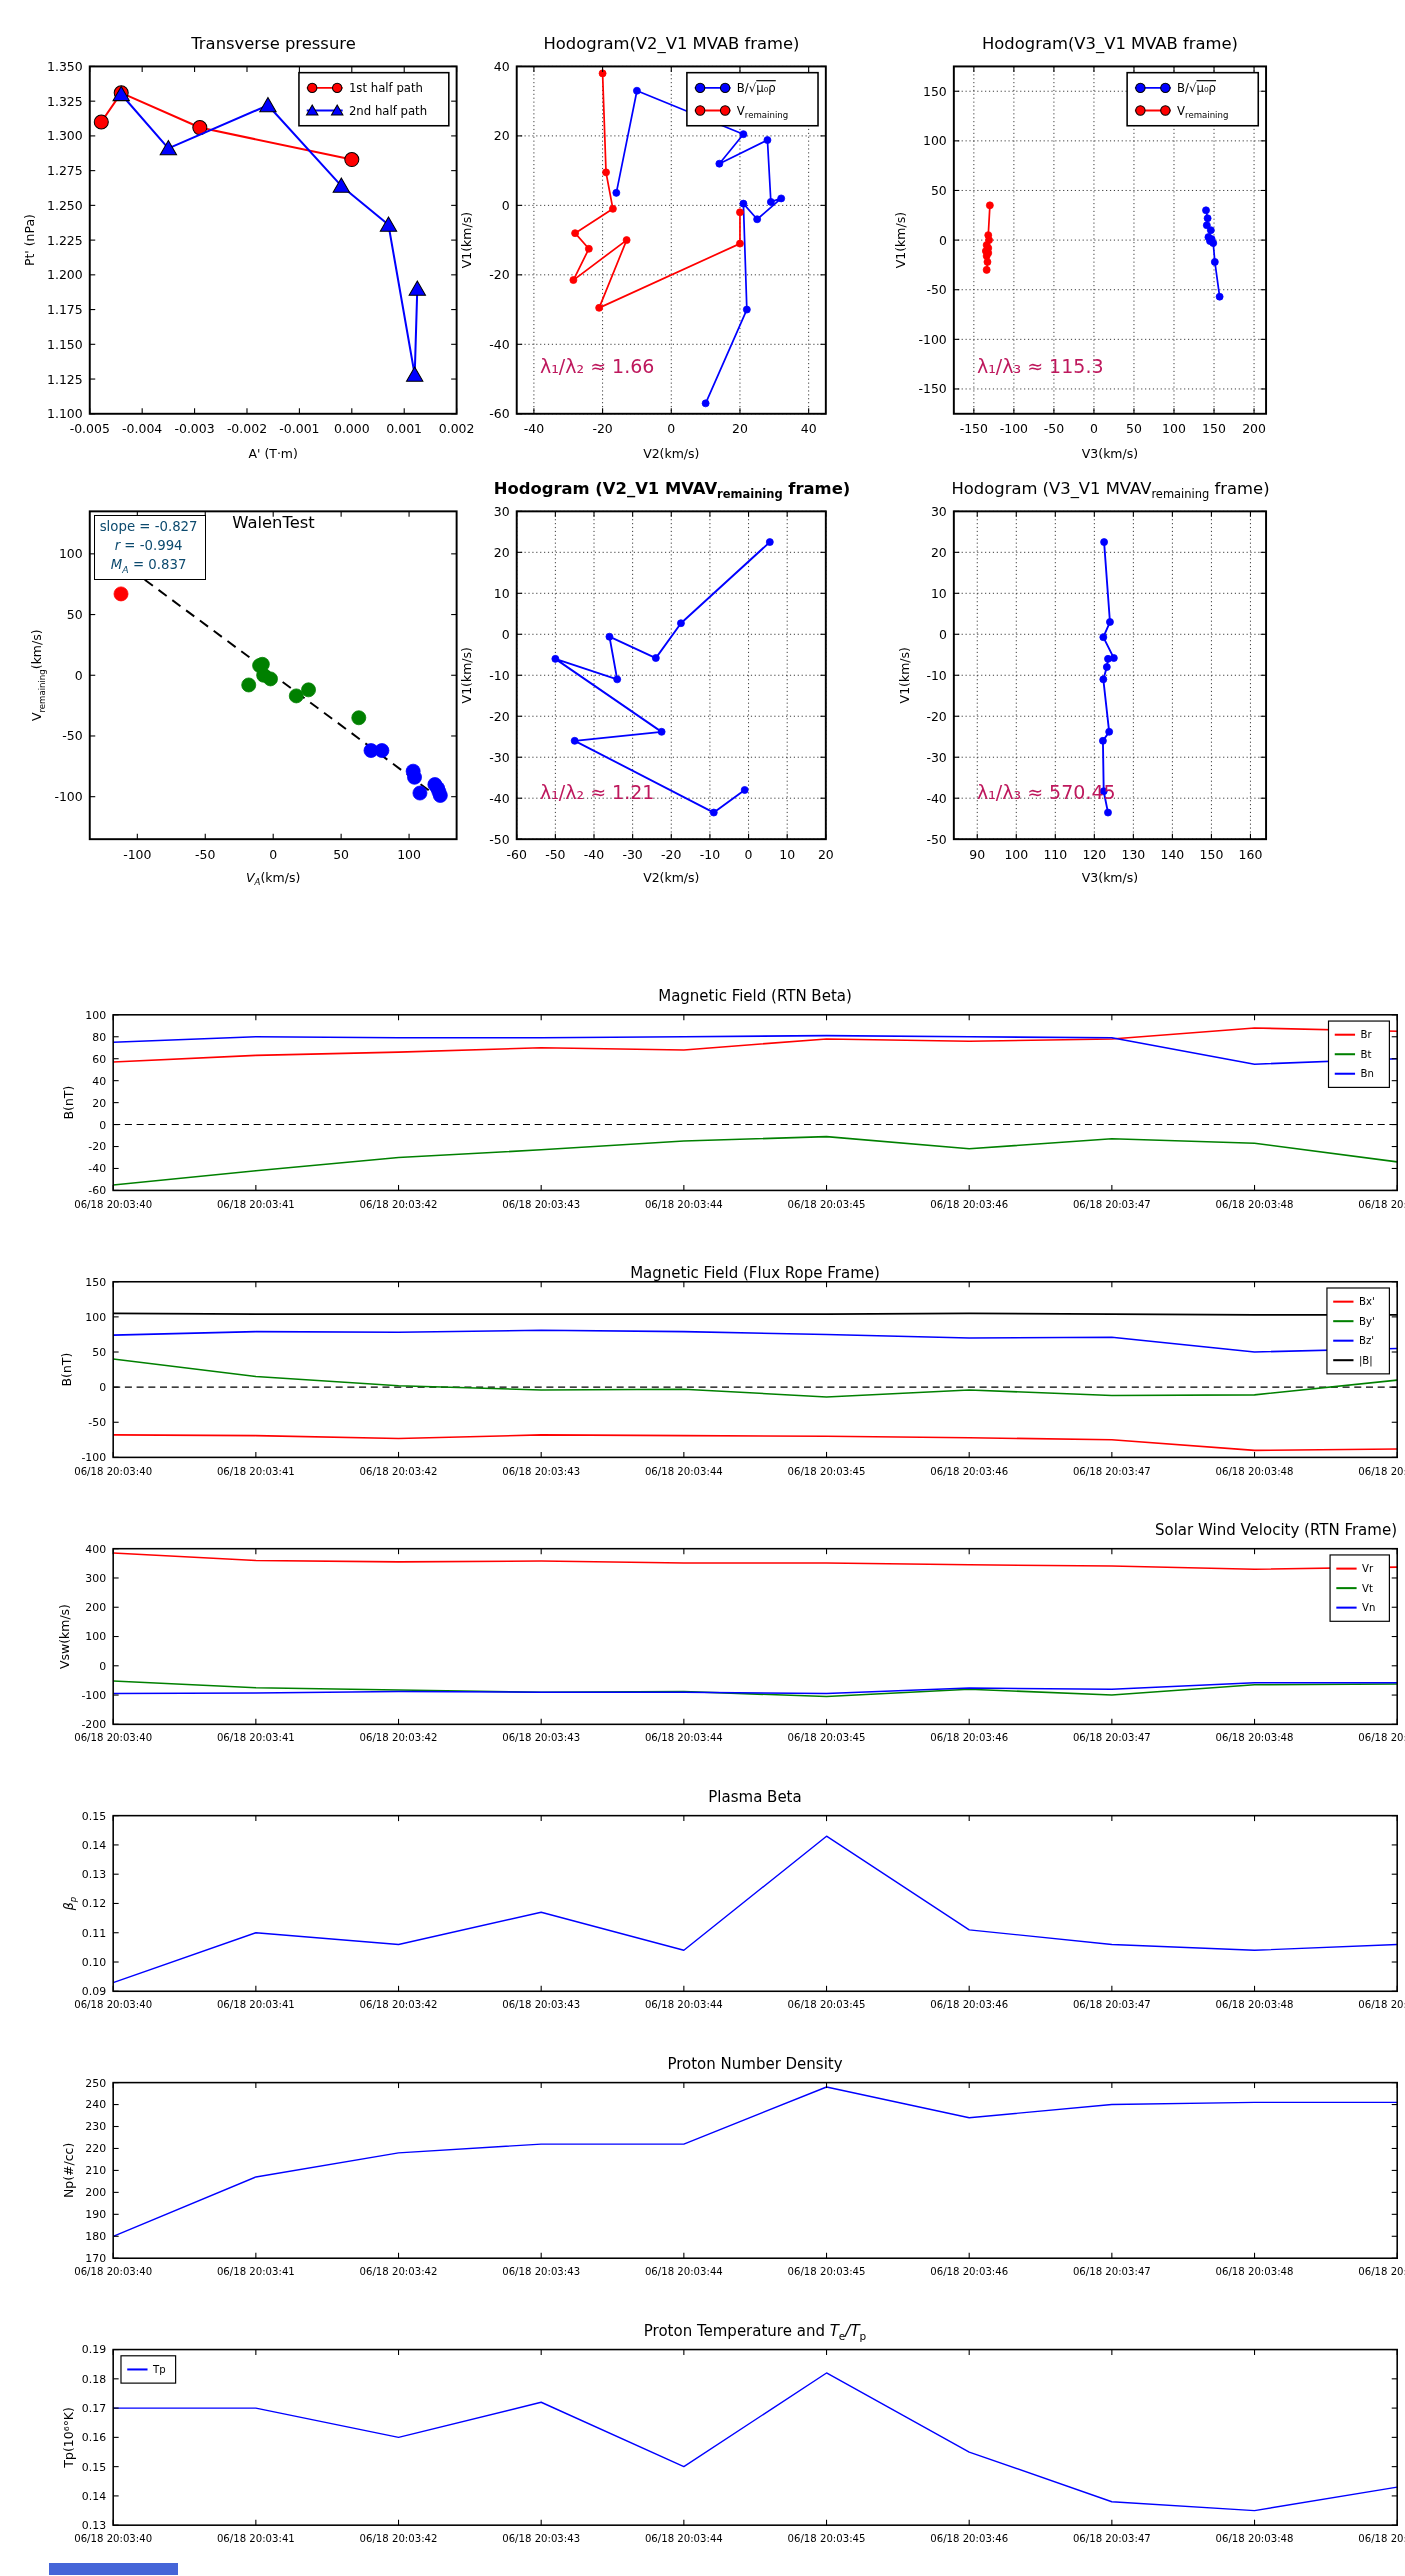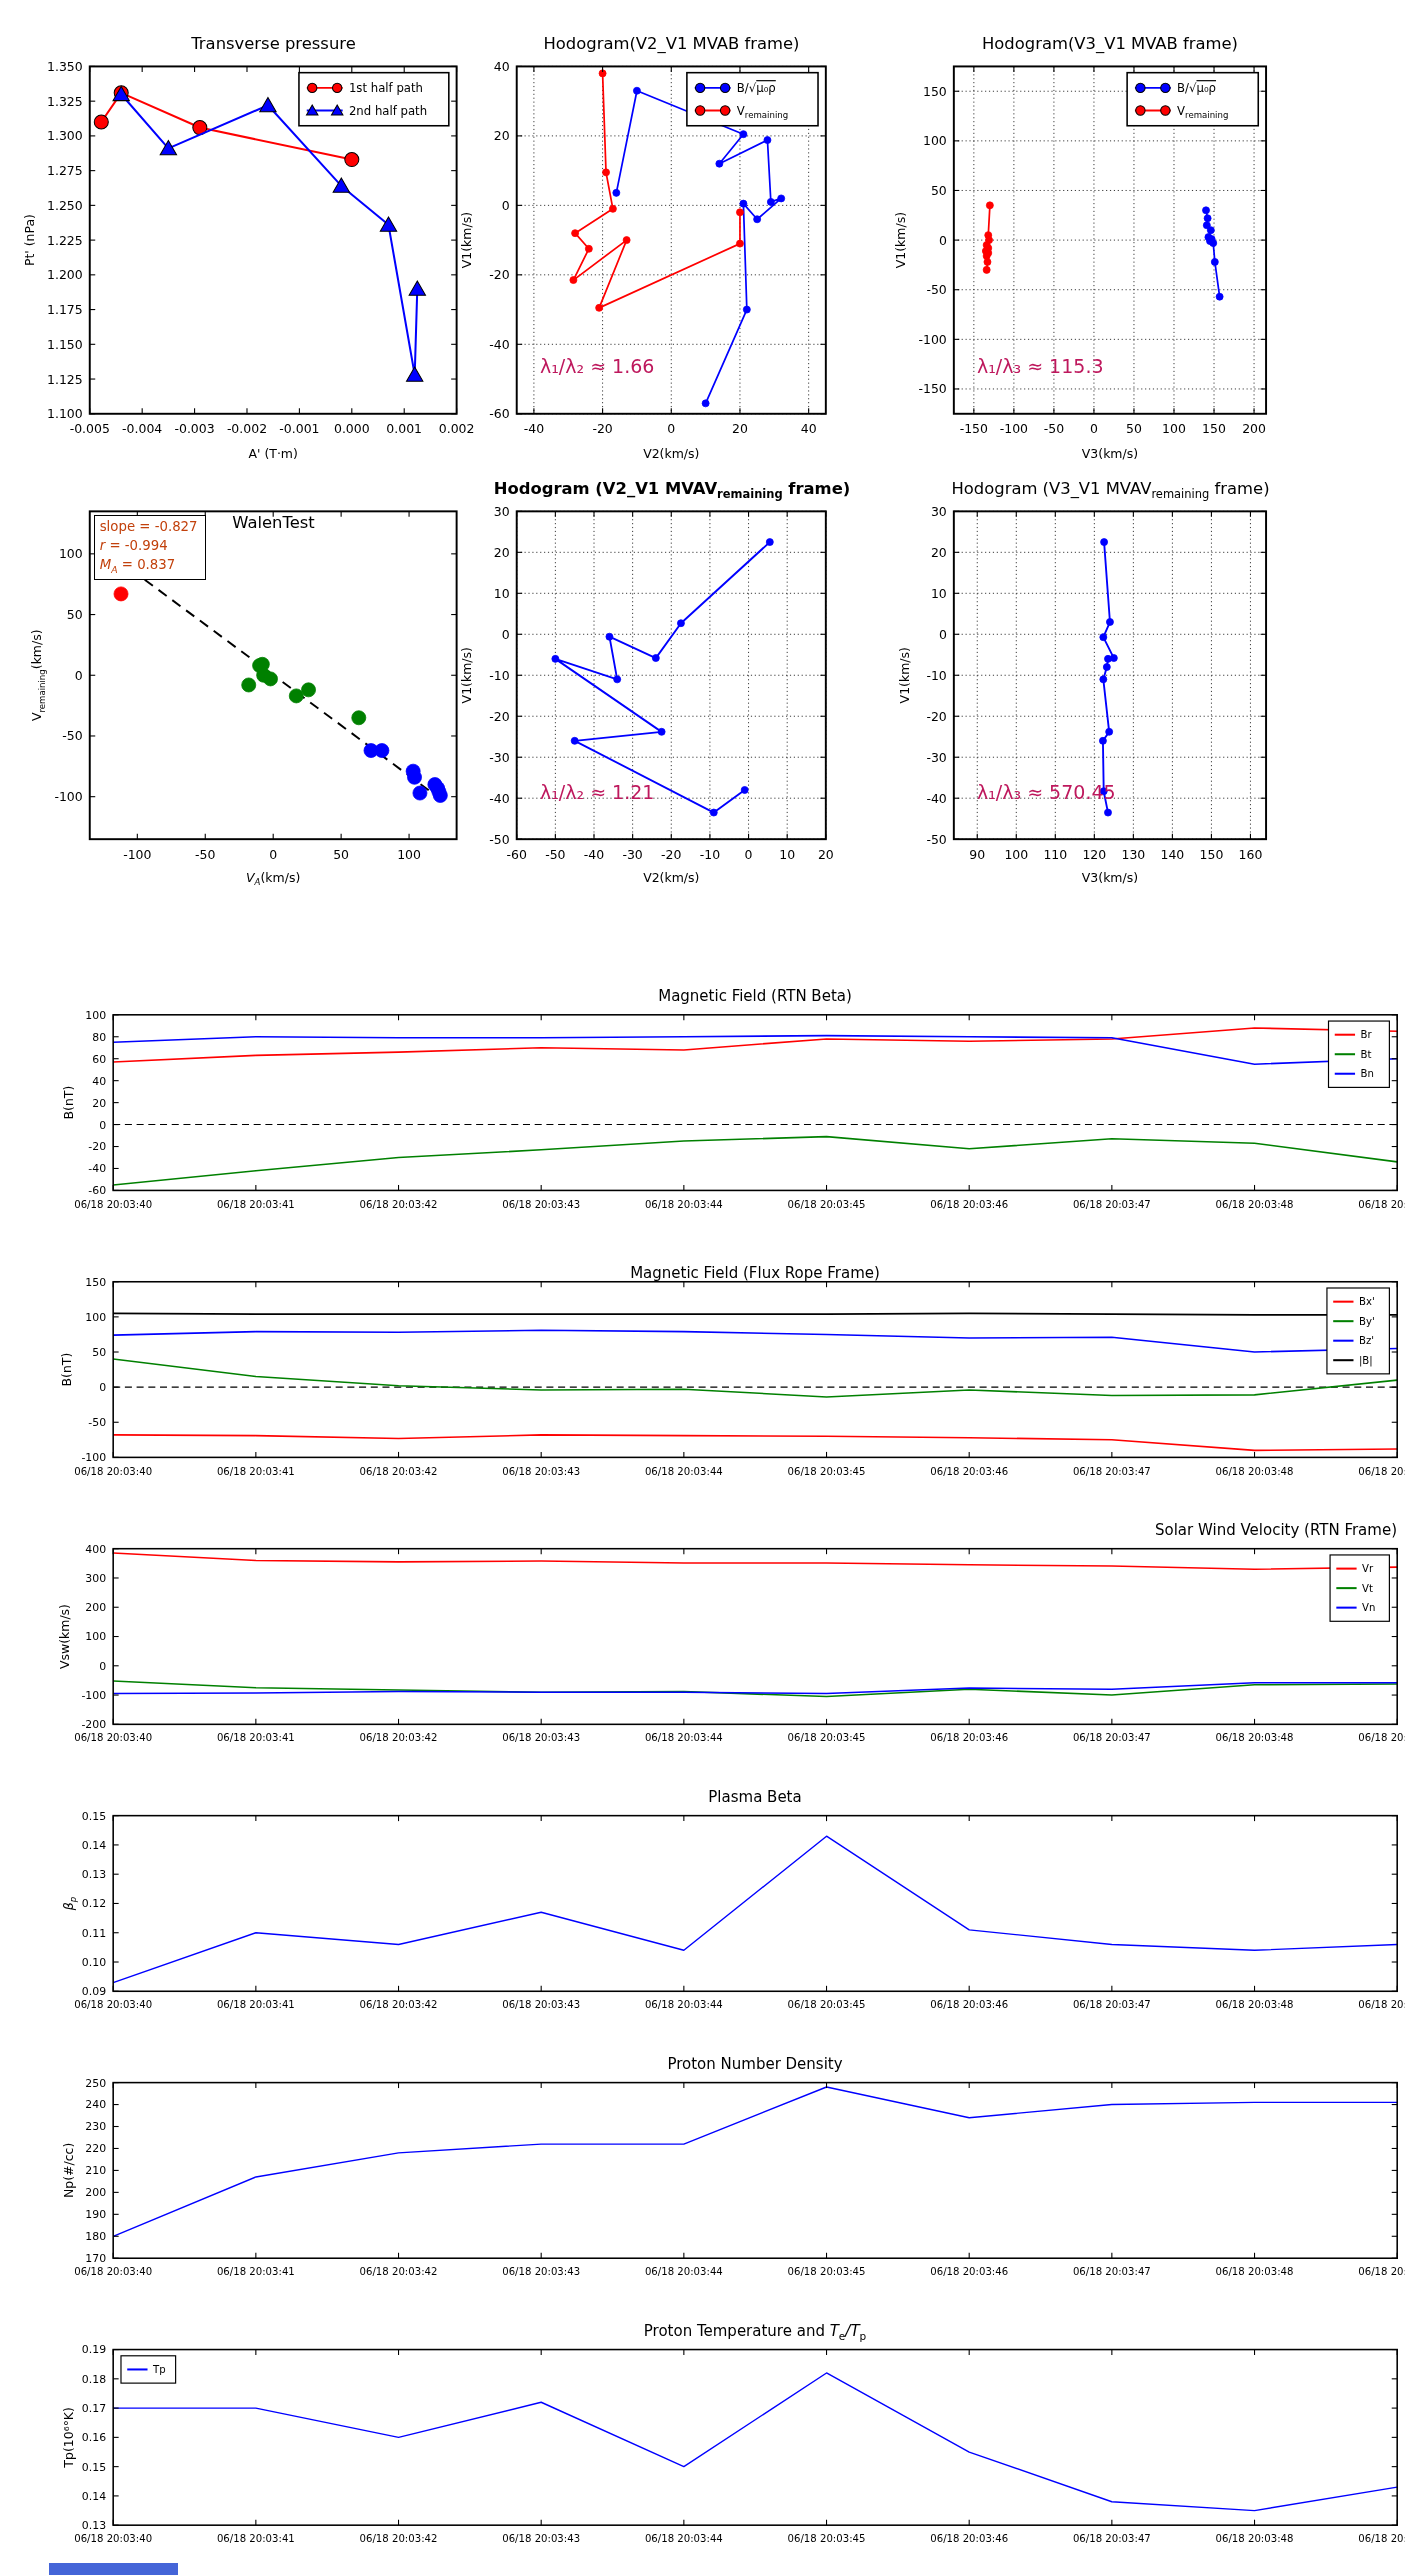--- a/index.html
+++ b/index.html
@@ -2,21 +2,21 @@
 <html style="font-size:12.5px"><head>
 <meta charset="utf-8">
 <style>
   html,body{margin:0;padding:0;background:#ffffff;}
   #figure{position:relative;width:1405px;height:2576px;background:#ffffff;font-family:"DejaVu Sans",sans-serif;overflow:hidden;}
   #chart-canvas{position:absolute;left:0;top:0;}
   .ctitle{position:absolute;text-align:center;color:#000;font-size:16.4px;white-space:nowrap;}
   .ts-title{position:absolute;text-align:center;color:#000;font-size:15px;white-space:nowrap;}
   .ctitle sub,.ts-title sub{font-size:70%;}
   .anno{position:absolute;color:#be185d;font-size:19px;white-space:nowrap;}
-  .stats-box{position:absolute;border:1.6px solid #000;background:#fff;padding:0.8px 7px 2.3px 4.7px;font-size:13.3px;line-height:1.45;color:#c2410c;white-space:nowrap;}
+  .stats-box{position:absolute;border:1.6px solid #000;background:#fff;padding:0.8px 7px 2.3px 4.7px;font-size:13.3px;line-height:1.45;color:#0c4a6e;white-space:nowrap;text-align:center;}
   .stats-box .var-italic{font-style:italic;}
   .stats-box sub{font-size:70%;font-style:italic;}
   .blue-bar{position:absolute;}
 </style>
 </head>
 <body>
 
 <div id="figure">
   <svg id="chart-canvas" width="1405" height="2576" xmlns="http://www.w3.org/2000/svg" viewBox="0 0 1800 3300">
       <g font-family="DejaVu Sans, sans-serif" fill="#000">

